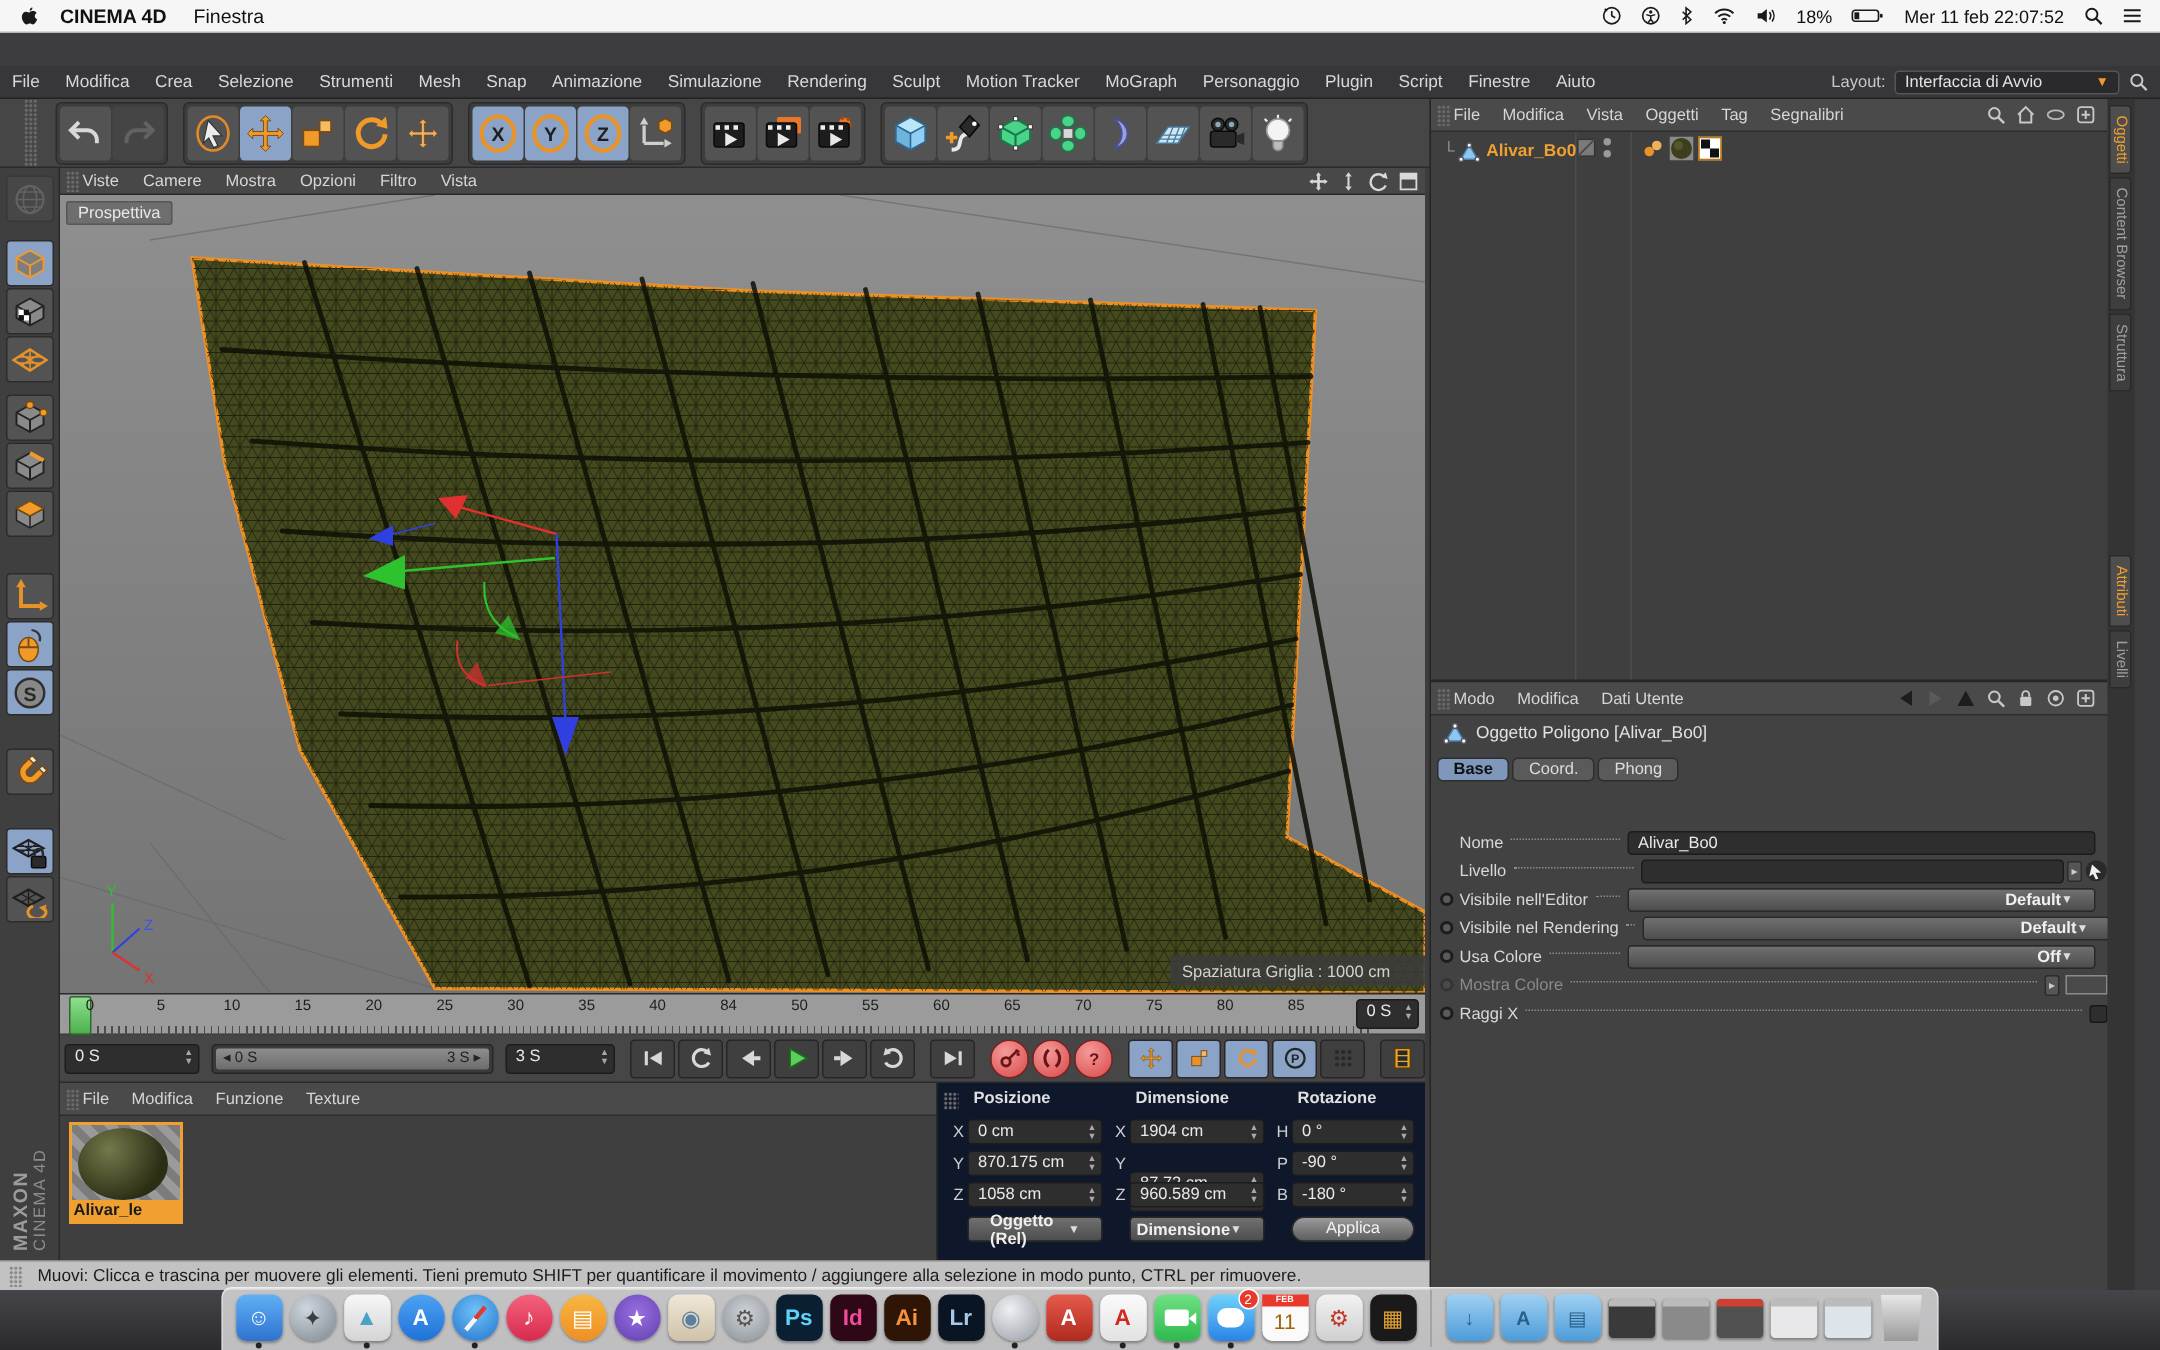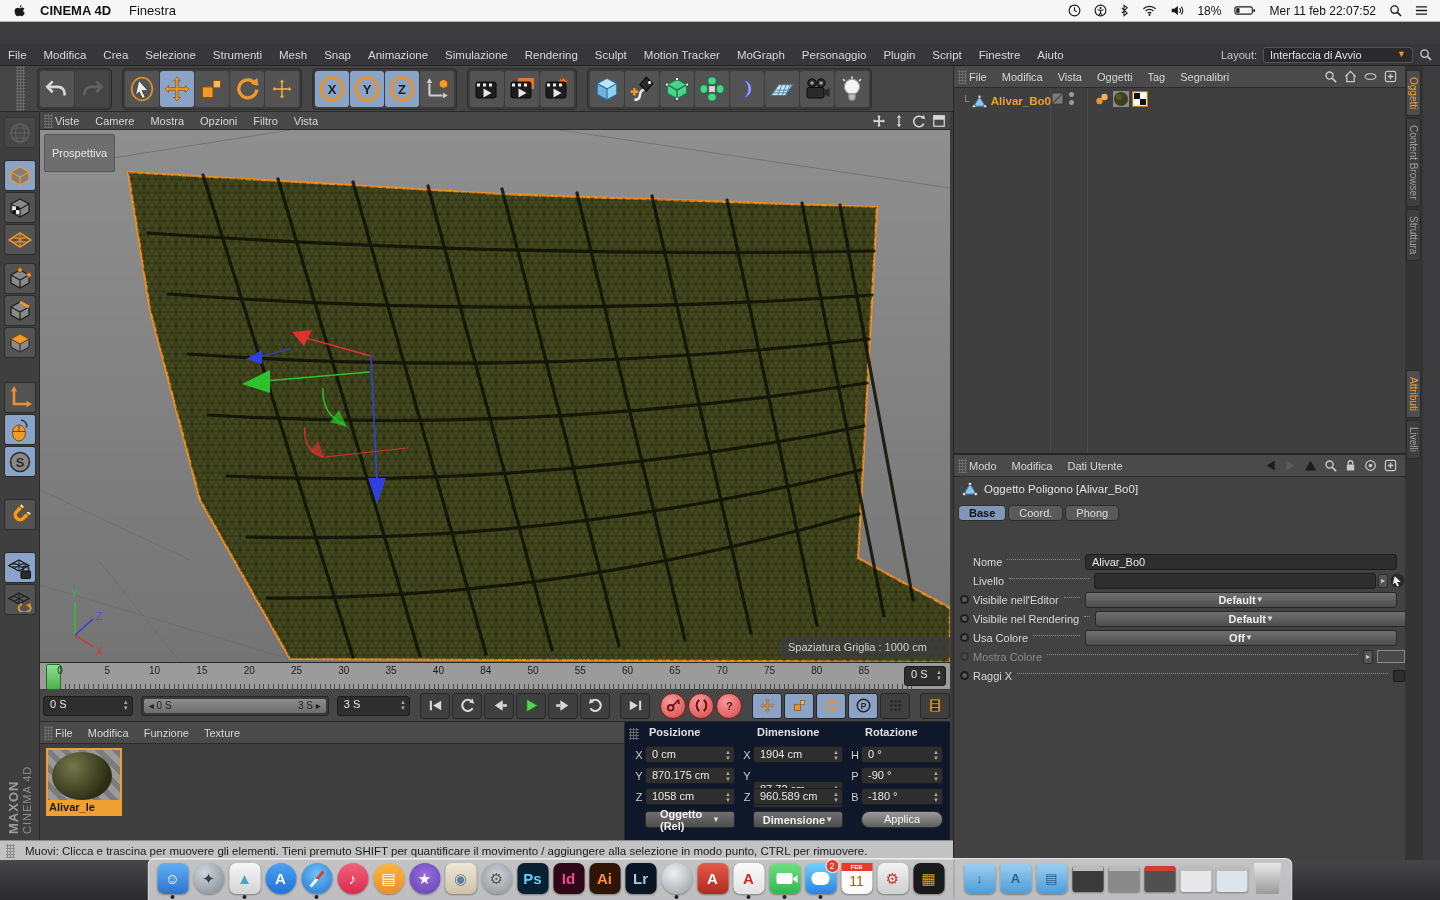--- a/index.html
+++ b/index.html
@@ -35,21 +35,21 @@
   .lt{width:32px;height:31px;background:#535353;border:1px solid #2c2c2c;border-radius:3px;display:flex;align-items:center;justify-content:center;margin-top:1px}
   .lt svg{width:24px;height:24px}
   .lt.active{background:#8aa3c6}
   .lt.dis{opacity:.4}
   
   #vpmenu{left:40px;top:112px;width:910px;height:18px;background:#484848;border-bottom:1px solid #2a2a2a;display:flex;align-items:center;padding:0 4px}
   #vpmenu .mitem{color:#d6d6d6;font-size:11px;margin-right:16px}
   #vpicons{margin-left:auto;display:flex;gap:6px}
   #vpicons svg{width:14px;height:14px}
   #viewarea{left:40px;top:130px;width:910px;height:532px;background:#7e7e7e}
-  #persp{left:44px;top:134px;background:#6e6e6e;border:1px solid #565656;color:#e8e8e8;font-size:11px;padding:12px 7px;border-radius:2px;z-index:5}
+  #persp{left:44px;top:134px;background:#6e6e6e;border:1px solid #565656;color:#e8e8e8;font-size:11px;padding:1px 7px;border-radius:2px;z-index:5}
   
   #rightpanel{left:953px;top:66px;width:469px;height:794px;background:#3f3f3f;border-left:1px solid #252525}
   #objmgr{left:0;top:0;width:451px;height:389px;position:absolute;border-bottom:2px solid #262626}
   #attrmgr{left:0;top:389px;width:451px;height:405px;position:absolute;background:#424242}
   .pbar{height:22px;background:#4a4a4a;border-bottom:1px solid #2c2c2c;display:flex;align-items:center;padding:0 4px}
   .pbar .mitem{color:#d6d6d6;font-size:11px;margin-right:15px}
   .pbar .icons{margin-left:auto;display:flex;gap:7px;align-items:center;padding-right:4px}
   .pbar .icons svg{width:13px;height:13px}
   #sidetabs{left:451px;top:0;width:18px;height:794px;position:absolute;background:#343434}
   .vtab{writing-mode:vertical-rl;font-size:10px;color:#a0a0a0;background:#3e3e3e;border:1px solid #2a2a2a;border-radius:0 3px 3px 0;padding:6px 1px;margin:2px 1px;text-align:center}
@@ -72,21 +72,21 @@
   .atab.active{background:#7e97ba;color:#101010;font-weight:bold}
   #attrsec{position:absolute;left:0;top:73px;width:451px;height:19px;background:#565656;border-top:1px solid #333;border-bottom:1px solid #333;color:#f0f0f0;font-weight:bold;font-size:11.5px;padding:2px 8px}
   .arow{position:absolute;left:0;width:451px;height:19px;display:flex;align-items:center}
   .arow .anim{width:9px;height:9px;border:2px solid #1d1d1d;border-radius:50%;background:#5a5a5a;margin:0 4px 0 6px;flex:none}
   .arow .anim.off{opacity:.35}
   .arow .noanim{width:19px;flex:none}
   .arow .lbl{color:#d8d8d8;font-size:11px;white-space:nowrap}
   .arow .dots{flex:1;border-bottom:1.5px dotted #8a8a8a;margin:0 5px 4px 5px;min-width:6px}
   .afield{width:312px;flex:none;margin-right:8px}
   .tf{background:#2e2e2e;border:1px solid #1c1c1c;border-radius:3px;color:#e8e8e8;font-size:11px;padding:1px 6px;height:16px}
-  .dd{background:linear-gradient(#707070,#4d4d4d);border:1px solid #282828;border-radius:3px;color:#f0f0f0;font-size:11px;font-weight:bold;padding:1px 14px;height:16px;display:flex;justify-content:center;align-items:center}
+  .dd{background:linear-gradient(#707070,#4d4d4d);border:1px solid #282828;border-radius:3px;color:#f0f0f0;font-size:11px;font-weight:bold;padding:1px 14px;height:16px;display:flex;justify-content:flex-end;align-items:center}
   .dd .car{color:#ddd;font-size:8px;font-weight:normal}
   .chk{width:12px;height:12px;background:#2e2e2e;border:1px solid #191919;border-radius:2px}
   .swatch{width:28px;height:13px;background:#4a4a4a;border:1px solid #8a8a8a}
   .minibtn{width:10px;height:14px;background:#555;border:1px solid #2c2c2c;color:#ccc;font-size:8px;display:flex;align-items:center;justify-content:center;border-radius:2px}
   
   #timeline{left:40px;top:662px;width:910px;height:28px;background:#9b9b9b;border-top:1px solid #2a2a2a;border-bottom:1px solid #3a3a3a}
   #ruler{position:absolute;left:0;top:0;width:874px;height:28px;overflow:hidden}
   #ruler .num{position:absolute;top:2px;transform:translateX(-50%);font-size:10px;color:#1d1d1d}
   #ticks{position:absolute;left:20px;right:0;bottom:0;height:7px;background:repeating-linear-gradient(90deg,#4c4c4c 0 1px,transparent 1px 4.73px)}
   #playhead{position:absolute;left:6px;top:1px;width:15px;height:26px;background:linear-gradient(#8ee08e,#4cb14c);border:1px solid #2a6a2a;border-radius:2px}

